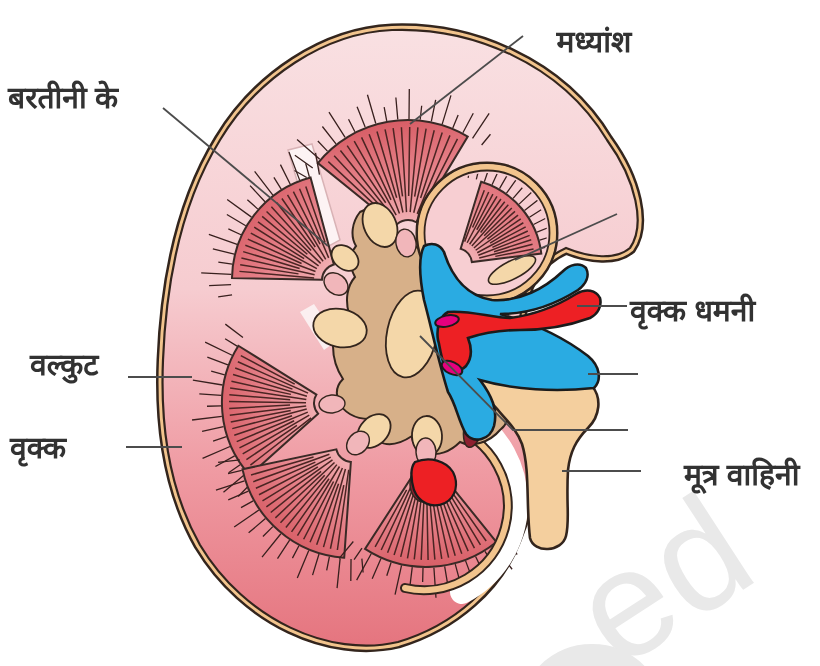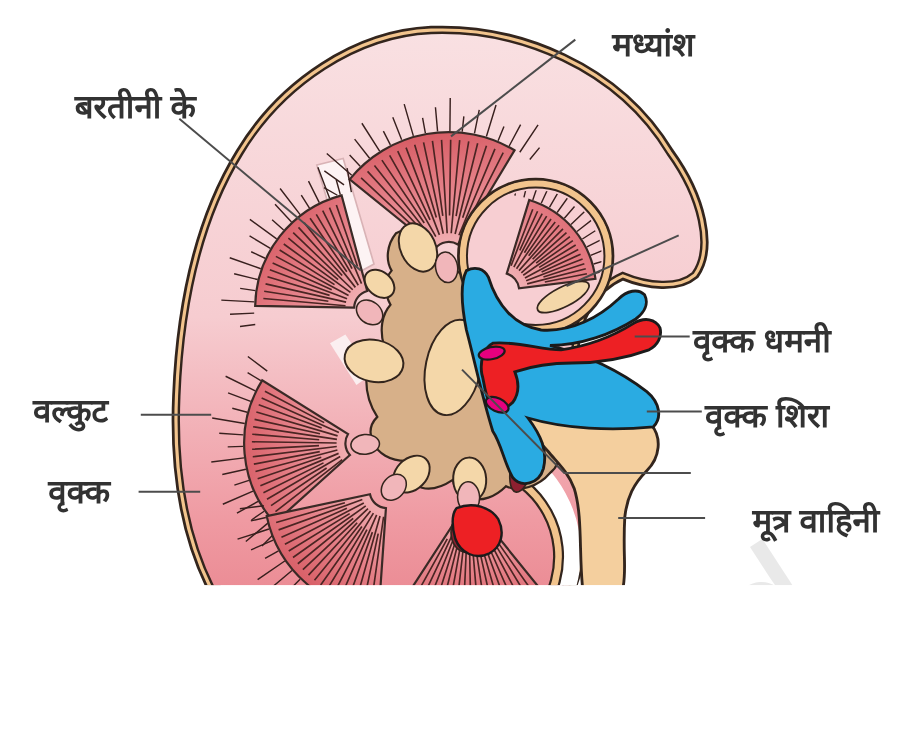--- a/index.html
+++ b/index.html
@@ -1,29 +1,29 @@
 <!DOCTYPE html>
 <html style="--artery_red: #ed2024; --vein_blue: #2aabe2; --cut_magenta: #e6007e; --capsule_tan: #f2c48d; --cortex_light: #f9dfe1; --cortex_deep: #e5757f; --pyramid_red: #d65a62; --pelvis_tan: #d7b089; --calyx_light: #f4d7a9; --funnel_tan: #f4cf9e; --outline_dark: #33251d; --leader_gray: #4c4c4c; --label_text: #323232; --watermark_gray: #e9e9e9;"><head>
 <meta charset="utf-8">
 <style>
   html,body{margin:0;padding:0;background:#fff;}
-  .stage{position:relative;width:820px;height:532px;background:#fff;overflow:hidden;
+  .stage{position:relative;width:820px;height:666px;background:#fff;overflow:hidden;
          font-family:"Liberation Sans",sans-serif;}
   .stage svg{position:absolute;left:0;top:0;}
   .lbl{position:absolute;font-weight:600;font-size:30px;line-height:46px;color:var(--label_text,#323232);
        white-space:nowrap;z-index:5;}
   #l-pyramid{left:518px;top:18px;width:152px;text-align:center;line-height:48px;}
-  #l-bertini{left:8px;top:72px;width:170px;text-align:right;line-height:51px;}
+  #l-bertini{left:8px;top:72px;width:170px;text-align:left;line-height:51px;}
   #l-calyx{left:621px;top:194px;}
   #l-artery{left:630px;top:288px;}
   #l-vein{left:641px;top:356px;}
   #l-pelvis{left:632px;top:413px;}
   #l-ureter{left:644px;top:452px;margin-left:40px;}
-  #l-cortex{left:30px;top:352px;text-align:right;}
-  #l-capsule{left:10px;top:420px;width:124px;text-align:center;line-height:56px;}
+  #l-cortex{left:30px;top:342px;text-align:right;}
+  #l-capsule{left:10px;top:420px;width:124px;text-align:left;line-height:56px;}
   #wm{position:absolute;left:576px;top:492px;font-size:152px;font-weight:400;
       color:var(--watermark_gray,#e9e9e9);transform:rotate(-33deg);z-index:1;letter-spacing:2px;}
   #wm2{position:absolute;left:518px;top:644px;width:96px;height:96px;border:26px solid var(--watermark_gray,#e9e9e9);
        border-radius:50%;z-index:1;}
 </style>
 </head>
 <body>
 
 <div class="stage">
 
@@ -182,21 +182,20 @@
   </g>
 </svg>
 
 <div class="lbl" id="l-pyramid">
   <div>मध्यांश</div>
 </div>
 <div class="lbl" id="l-bertini">
   <div>बरतीनी के</div>
 </div>
 <div class="lbl" id="l-artery">वृक्क धमनी</div>
-<div class="lbl" id="l-vein">वृक्क शिरा</div>
 <div class="lbl" id="l-ureter">मूत्र वाहिनी</div>
 <div class="lbl" id="l-cortex">वल्कुट</div>
 <div class="lbl" id="l-capsule">
   <div>वृक्क</div>
 </div>
 
 <div id="wm">ed</div>
 <div id="wm2"></div>
 
 </div>

